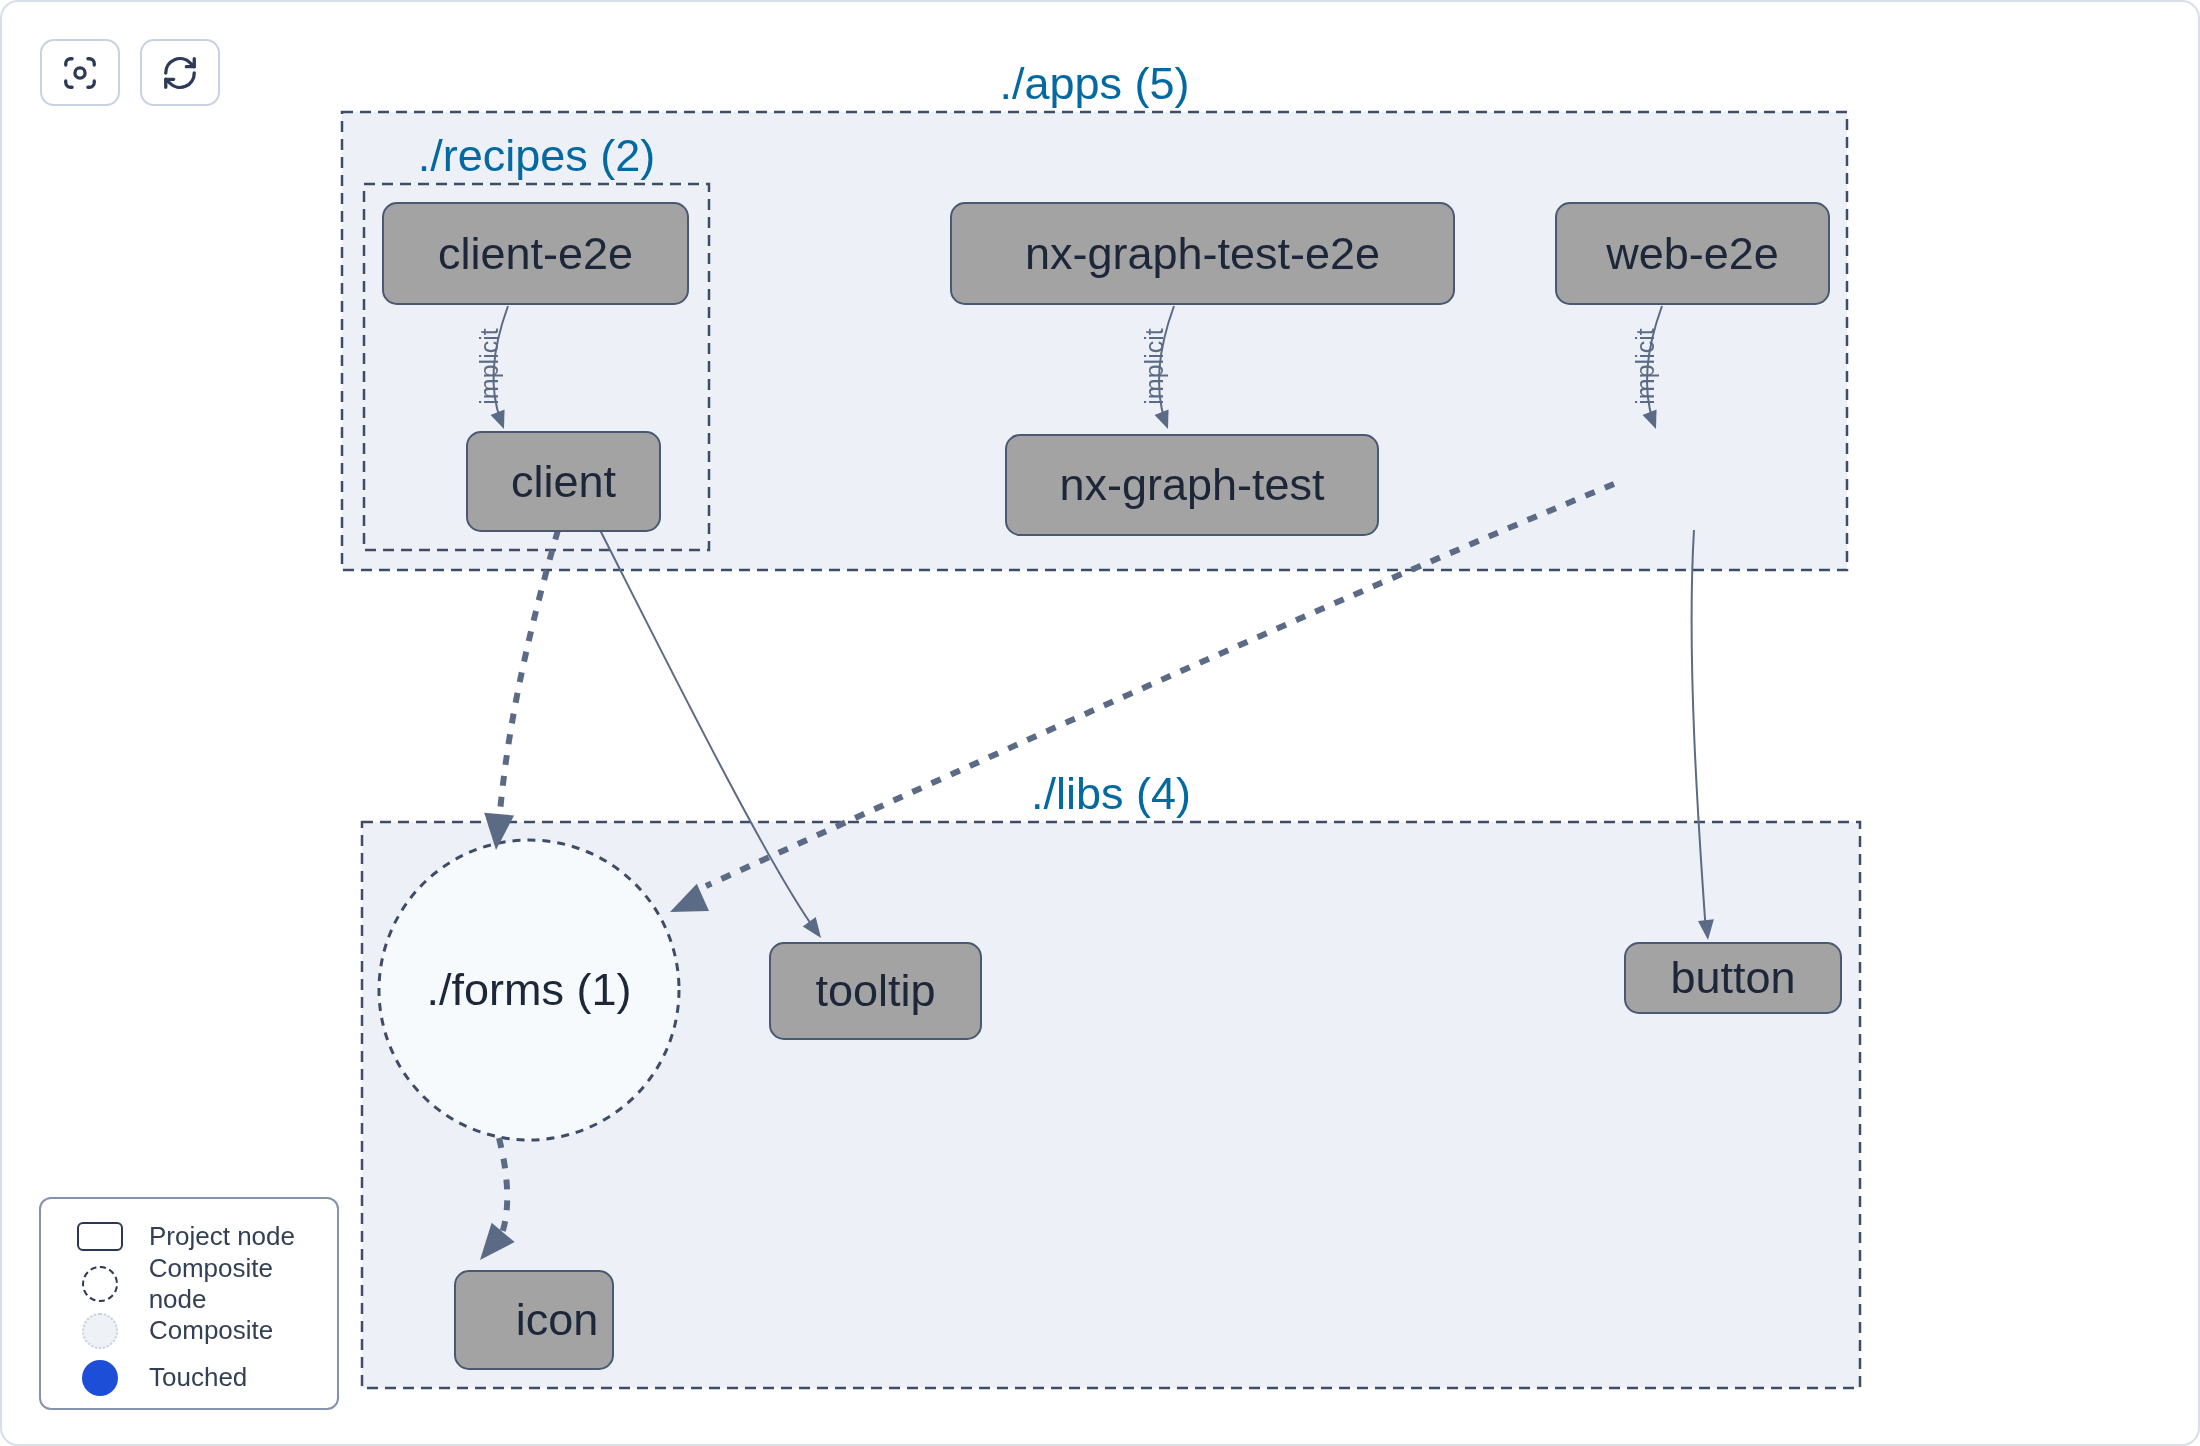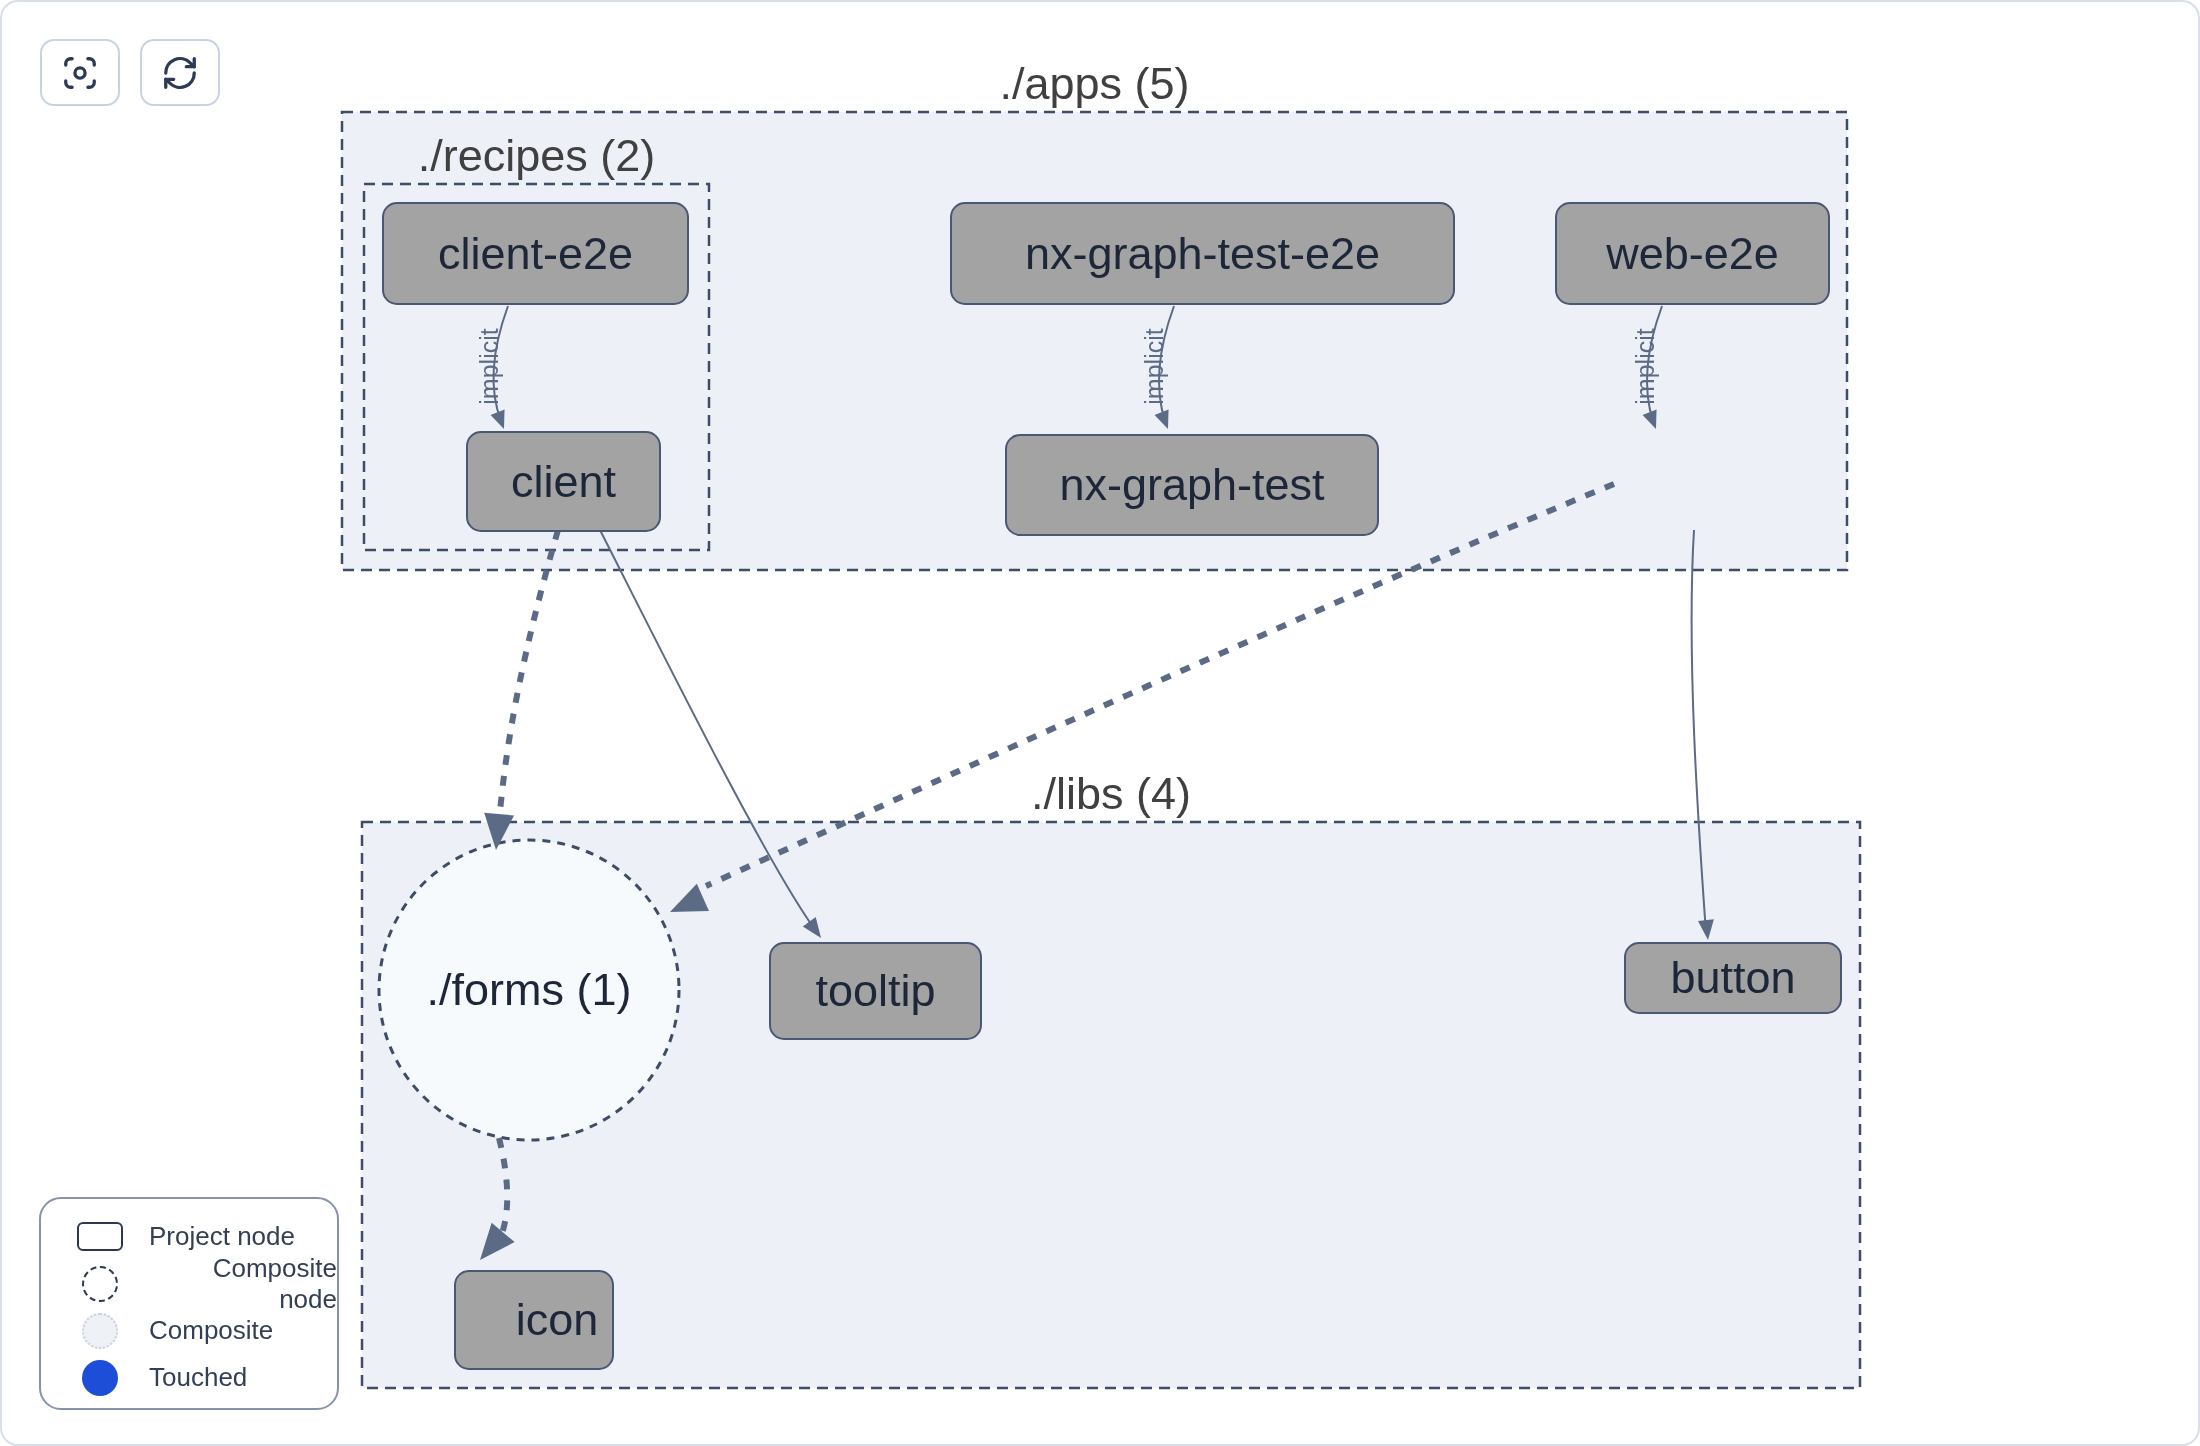--- a/index.html
+++ b/index.html
@@ -3,21 +3,21 @@
 <meta charset="utf-8">
 <style>
   html,body{margin:0;padding:0;background:#ffffff;}
   .stage{
     position:relative;width:2200px;height:1446px;box-sizing:border-box;
     background:#ffffff;border:2px solid #d9dfe9;border-radius:18px;overflow:hidden;
     font-family:"Liberation Sans", sans-serif;
   }
   svg.layer{position:absolute;left:0;top:0;pointer-events:none;}
   .group-label{
-    position:absolute;z-index:3;text-align:center;font-size:45px;color:#404040;
+    position:absolute;z-index:3;text-align:center;font-size:45px;color:#0369a1;
     pointer-events:none;
   }
   .node{
     position:absolute;z-index:5;display:flex;align-items:center;justify-content:center;
     background:#a3a3a3;border:2px solid #4b5873;border-radius:15px;
     font-size:45px;color:#1d2739;cursor:pointer;box-sizing:border-box;
   }
   .forms-label{
     position:absolute;z-index:4;display:flex;align-items:center;justify-content:center;
     font-size:45px;color:#1d2739;pointer-events:none;
@@ -27,23 +27,22 @@
     transform:rotate(-90deg);font-size:25px;color:#5c6b85;pointer-events:none;
   }
   .toolbar{position:absolute;left:38px;top:37px;z-index:8;display:flex;gap:20px;}
   .tool-btn{
     width:80px;height:67px;background:#ffffff;border:2px solid #c7d2e2;border-radius:14px;
     display:flex;align-items:center;justify-content:center;cursor:pointer;box-sizing:border-box;
   }
   .tool-btn svg{stroke:#2c3a55;fill:none;stroke-width:2.1;stroke-linecap:round;stroke-linejoin:round;}
   .legend{
     position:absolute;left:37px;top:1195px;width:300px;height:213px;z-index:8;
-    background:#ffffff;border:2px solid #8593ab;border-radius:22px;box-sizing:border-box;
+    background:#ffffff;border:2px solid #8593ab;border-radius:12px;box-sizing:border-box;
     padding:14px 0 16px 24px;
-    text-align:right;
   }
   .legend-row{display:flex;align-items:center;height:47px;}
   .legend-swatch{width:70px;display:flex;align-items:center;justify-content:center;}
   .legend-text{font-size:26px;color:#333f54;margin-left:14px;}
   .sw-project{width:46px;height:29px;border:2.5px solid #2c3850;border-radius:6px;background:#fff;box-sizing:border-box;}
   .sw-composite{width:36px;height:36px;border:2.5px dashed #2c3850;border-radius:50%;background:#fff;box-sizing:border-box;}
   .sw-affected{width:36px;height:36px;border:2.5px dotted #c8d1dc;border-radius:50%;background:#eef1f6;box-sizing:border-box;}
   .sw-touched{width:36px;height:36px;border-radius:50%;}
   .thin-edge{stroke:#5c6b85;stroke-width:2;fill:none;}
   .thick-edge{stroke:#5c6b85;stroke-width:6;fill:none;stroke-dasharray:10 11;}

